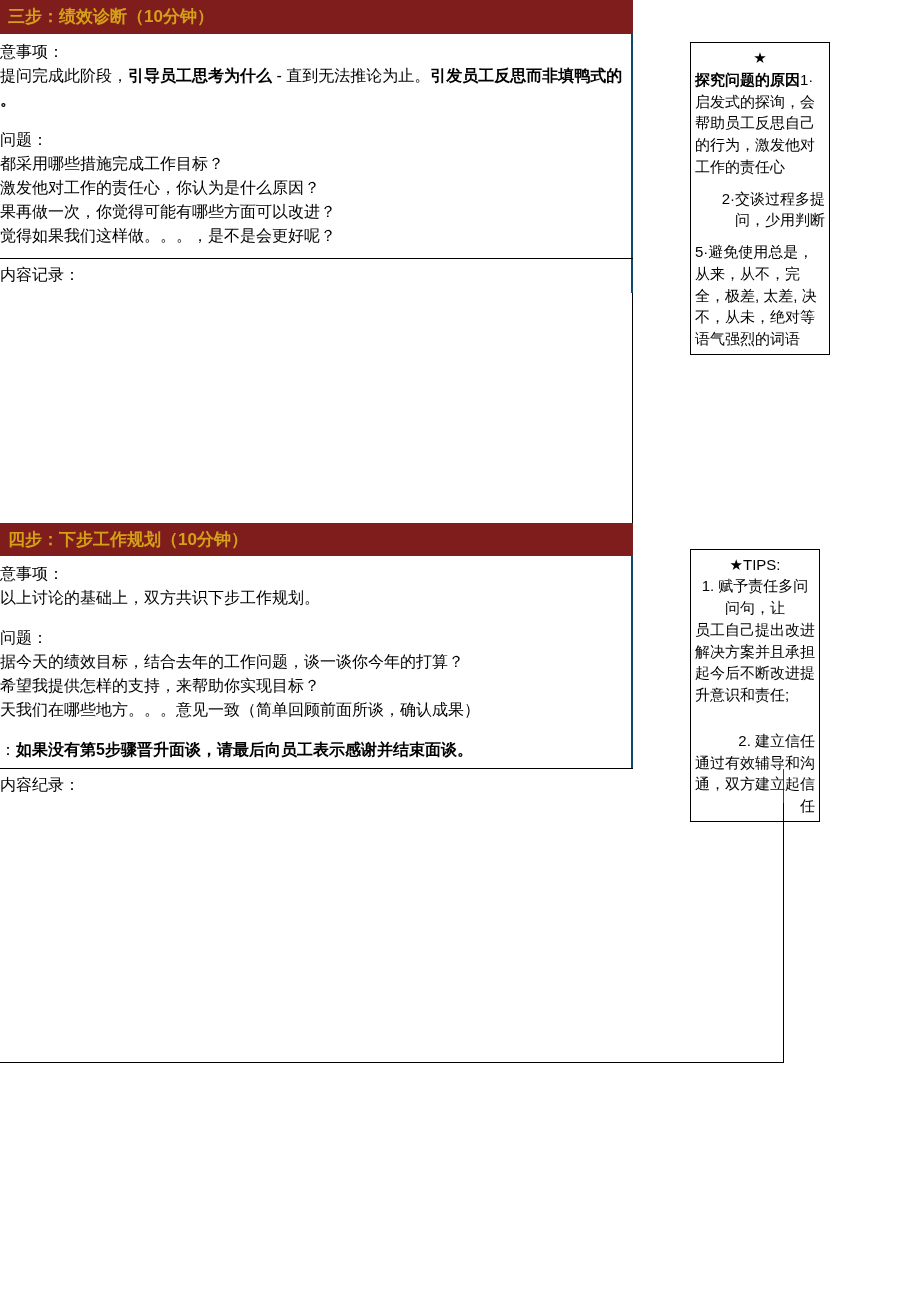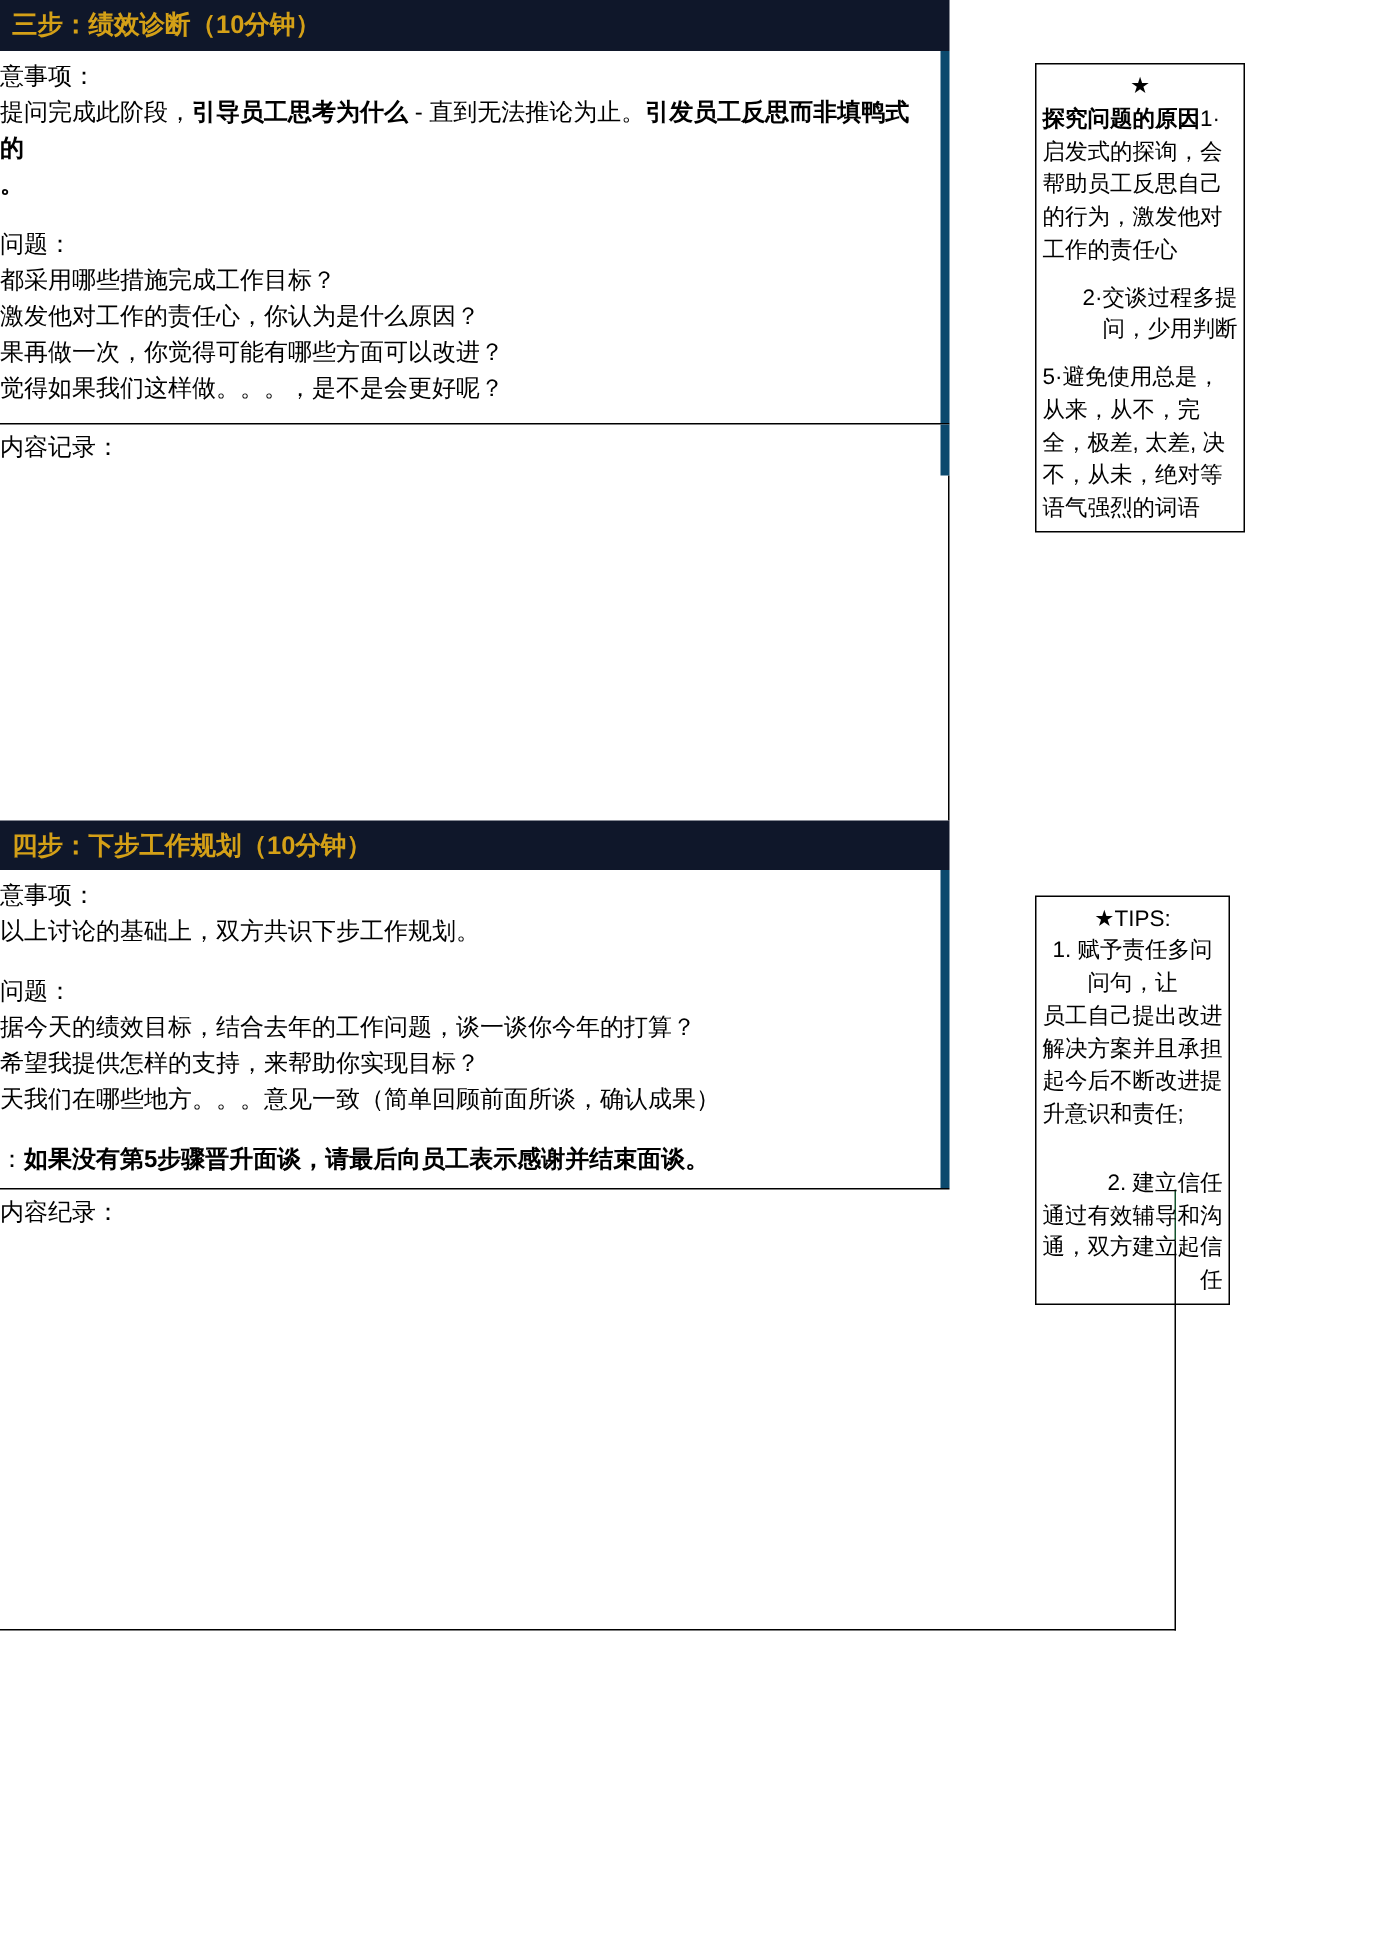--- a/index.html
+++ b/index.html
@@ -16,21 +16,21 @@
     }
     .page {
       position: relative;
       width: 920px;
     }
     .section {
       position: relative;
       margin-bottom: 0;
     }
     .section-header {
-      background: #0f172a;
+      background: #7f1d1d;
       color: #d4a017;
       font-weight: bold;
       padding: 4px 8px;
       font-size: 17px;
       width: 633px;
     }
     .content-row {
       display: flex;
       align-items: flex-start;
     }
@@ -83,30 +83,30 @@
       margin-bottom: 4px;
     }
     .side-wrap {
       position: absolute;
       left: 660px;
       top: 32px;
     }
     .side-wrap2 {
       position: absolute;
       left: 660px;
-      top: 40px;
+      top: 16px;
     }
     .side-col p {
       margin-bottom: 10px;
     }
     .side-col p:last-child {
       margin-bottom: 0;
     }
     .right-border-area {
-      border-right: 6px solid #0c4a6e;
+      border-right: 2px solid #0c4a6e;
     }
     .tips-header {
       text-align: center;
     }
     .tips-sub {
       text-align: center;
     }
   </style>
 </head>
 <body>

